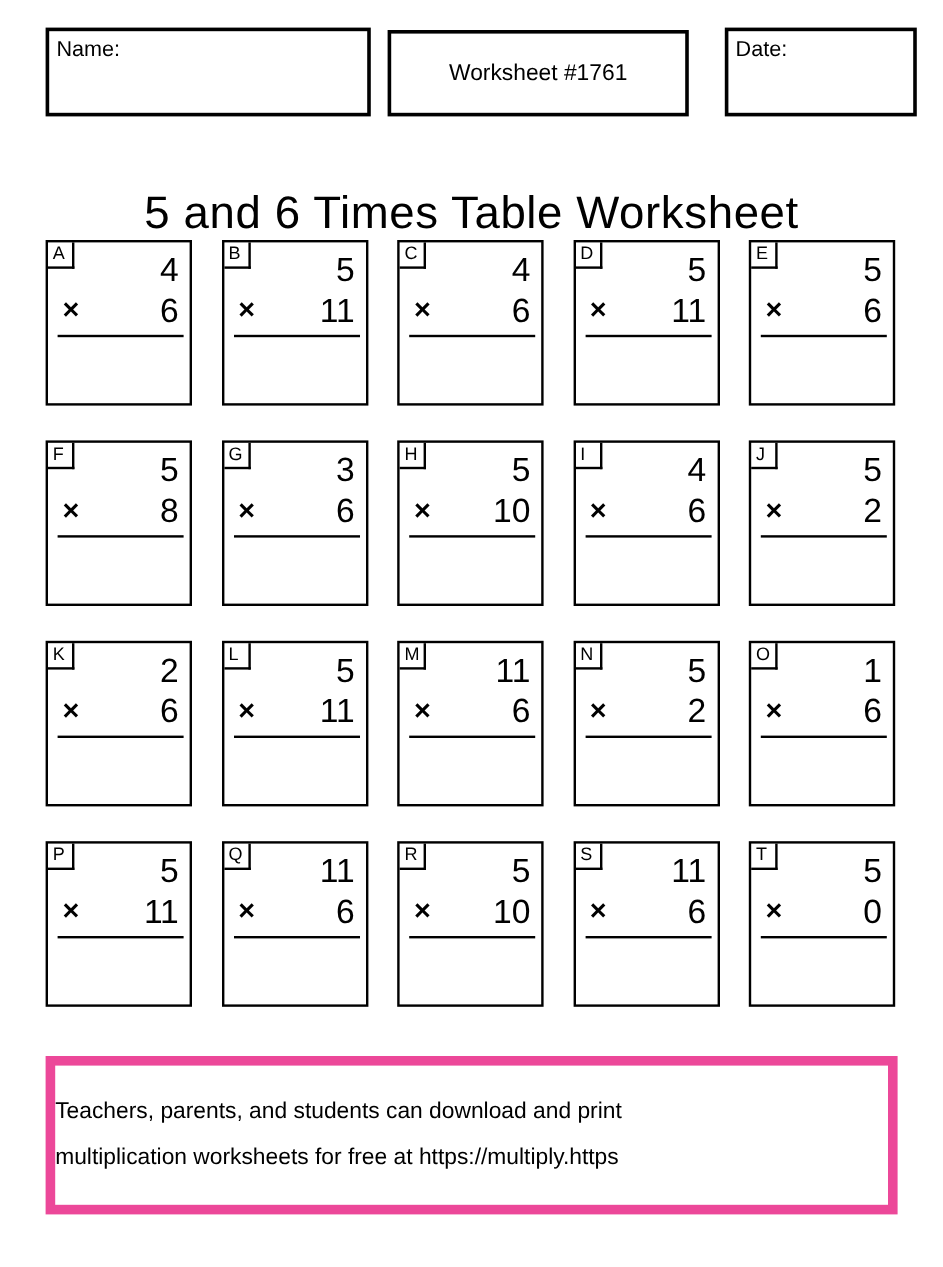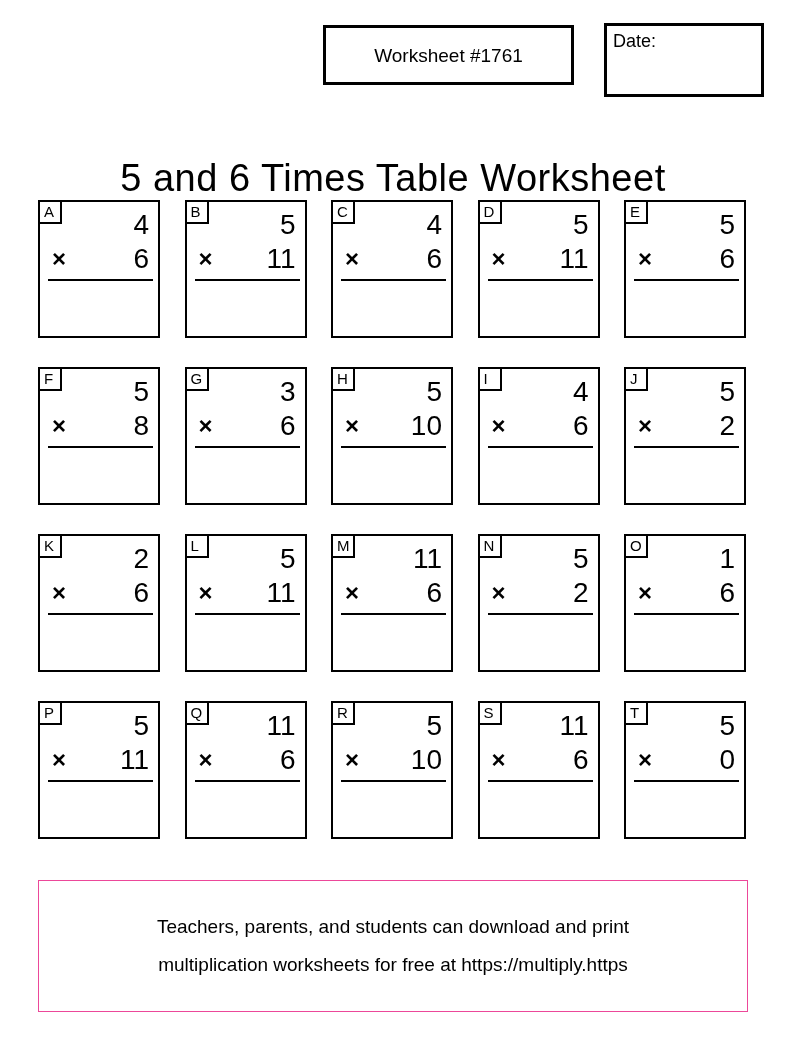--- a/index.html
+++ b/index.html
@@ -10,21 +10,21 @@
     position: relative;
     font-family: "Liberation Sans", sans-serif;
     color: #000000;
     overflow: hidden;
   }
 
   
   .header { position: absolute; top: 23px; left: 0; width: 786px; height: 76px; }
   .hbox { position: absolute; border: 3px solid #000; background: #fff; }
   .name-box  { left: 38px;  top: 0;   width: 271px; height: 74px; }
-  .ws-box    { left: 323px; top: 2px; width: 251px; height: 60px;
+  .ws-box    { left: 323px; top: 2px; width: 251px; height: 72px;
                display: flex; flex-direction: column; justify-content: center;
                text-align: center; }
   .date-box  { left: 604px; top: 0;   width: 160px; height: 74px; }
   .corner-label { font-size: 18px; padding: 5px 0 0 6px; }
   .ws-line { font-size: 19px; line-height: 29px; }
 
   
   .title {
     position: absolute; top: 126px; left: 0; width: 786px;
     text-align: center; font-size: 38px; line-height: 40px;
@@ -65,30 +65,33 @@
     height: 2px; background: #000;
   }
   .answer-space {
     position: absolute; top: 79px; left: 2px; right: 2px; bottom: 2px;
   }
 
   
   .footer {
     position: absolute; top: 880px; left: 38px;
     width: 710px; height: 132px;
-    border: 1px solid #ec4899; background: #fff;
+    border: 8px solid #ec4899; background: #fff;
     display: flex; flex-direction: column; justify-content: center;
-    text-align: center;
+    text-align: left;
   }
   .footer-line { font-size: 19px; line-height: 38px; }
 </style>
 </head>
 <body>
 
 <div class="header">
+  <div class="hbox name-box">
+    <div class="corner-label">Name:</div>
+  </div>
   <div class="hbox ws-box">
     <div class="ws-line">Worksheet #1761</div>
   </div>
   <div class="hbox date-box">
     <div class="corner-label">Date:</div>
   </div>
 </div>
 
 <div class="title">5 and 6 Times Table Worksheet</div>
 

